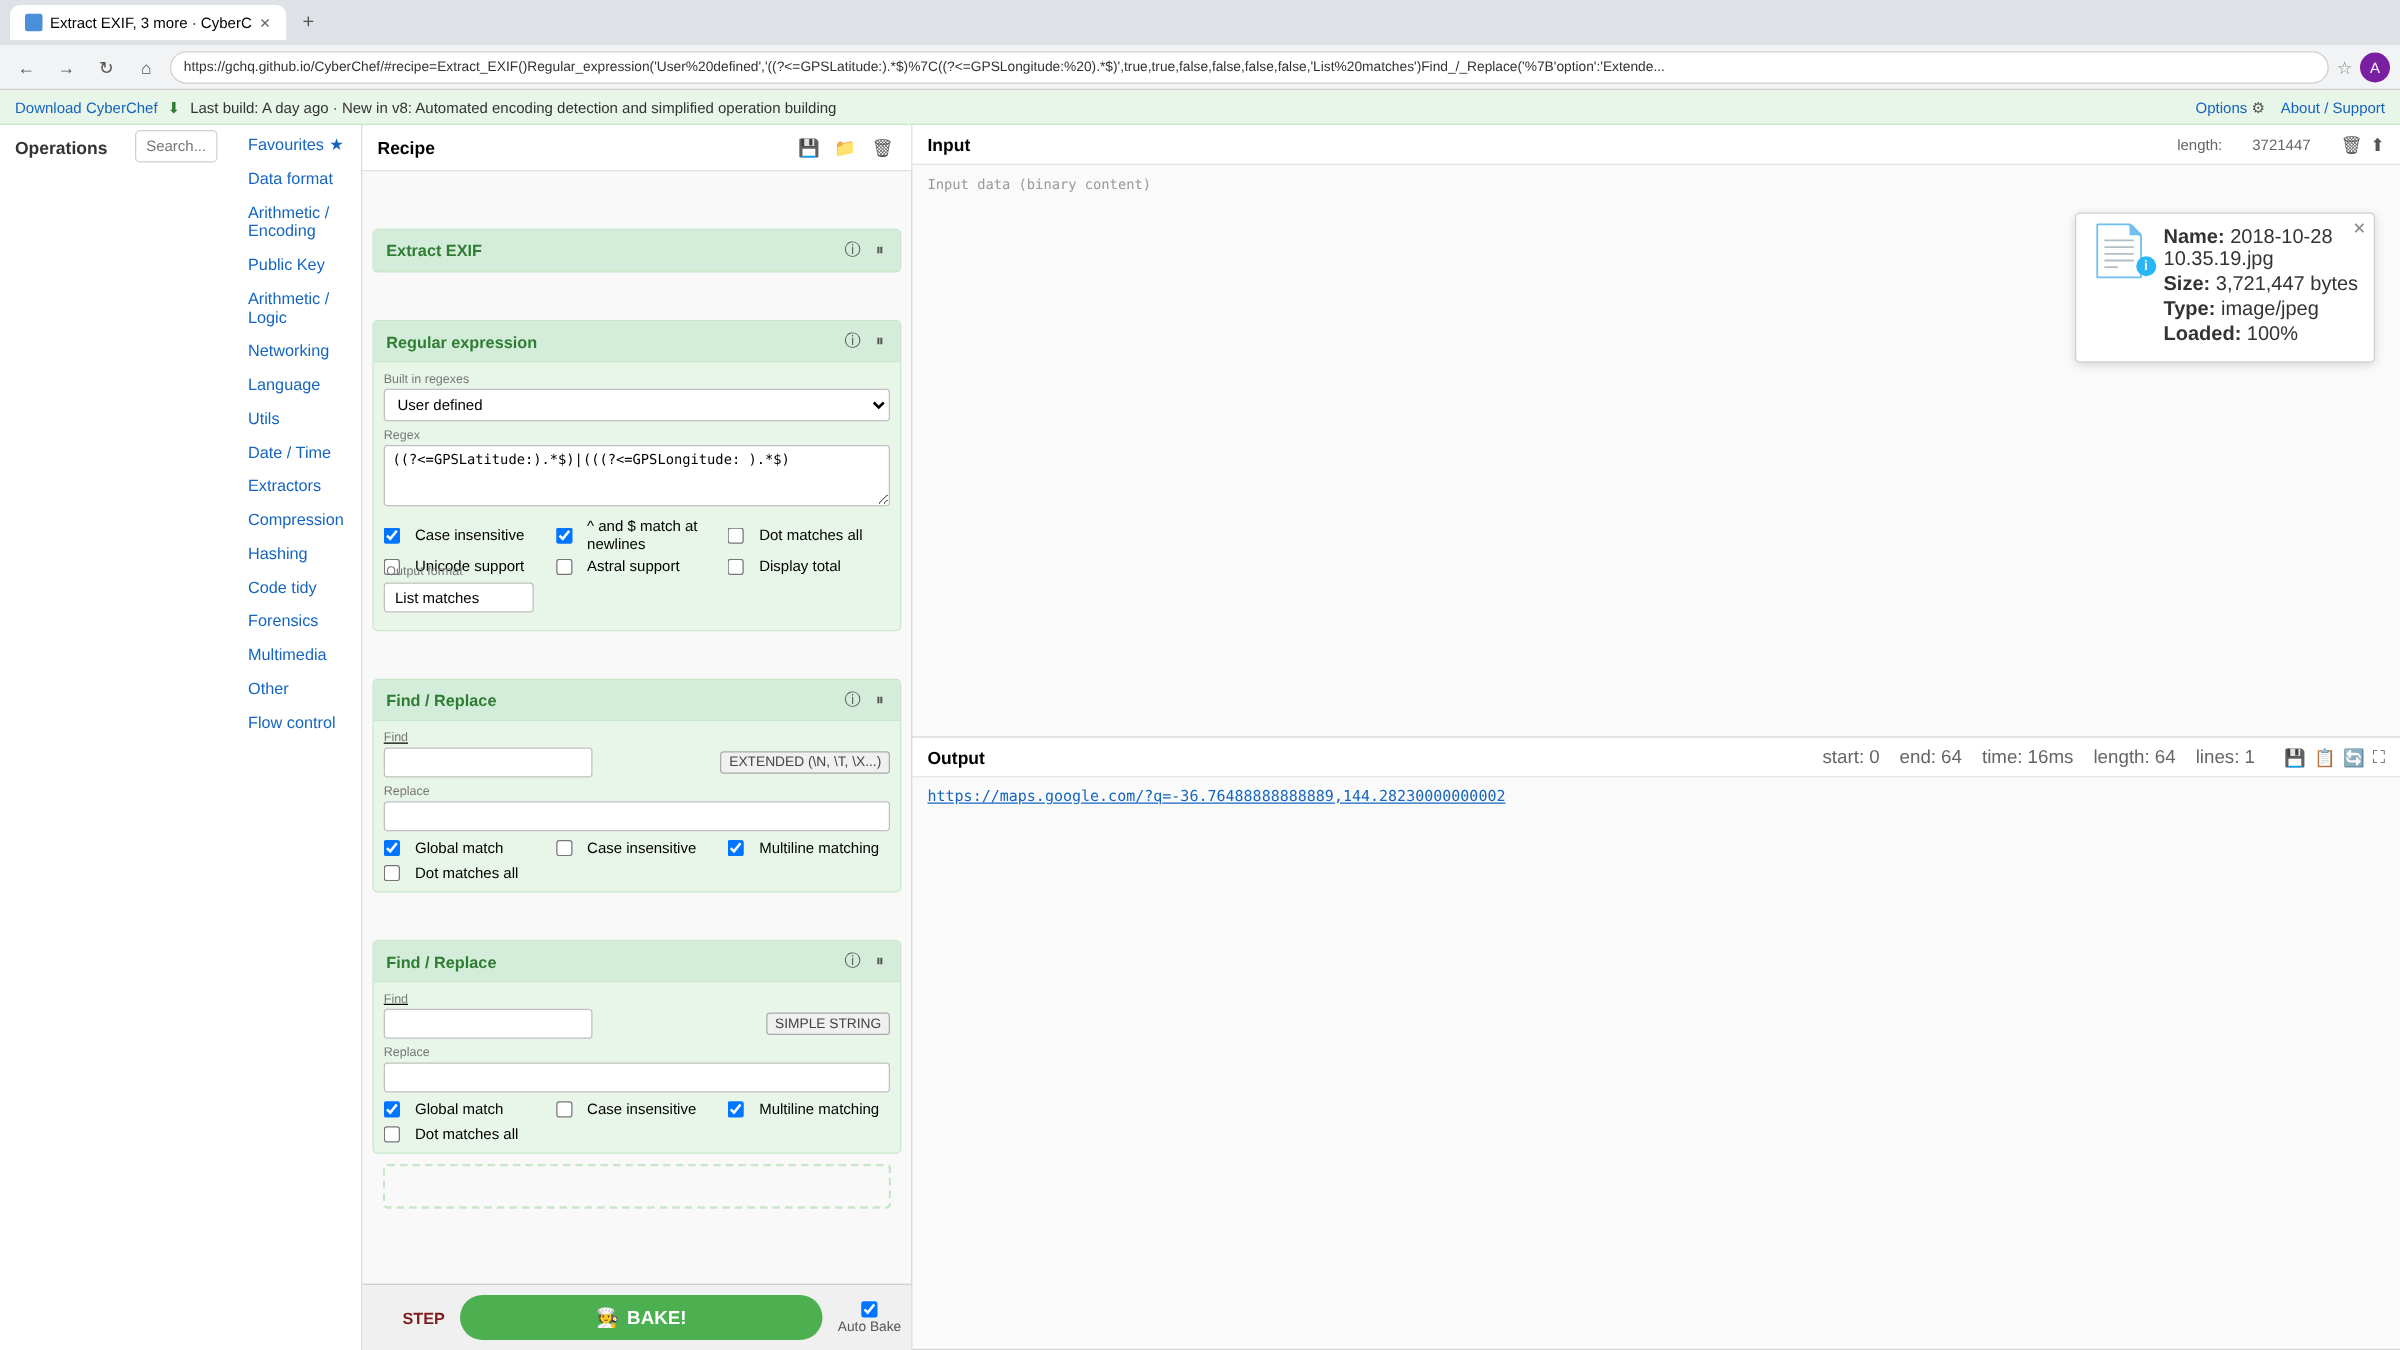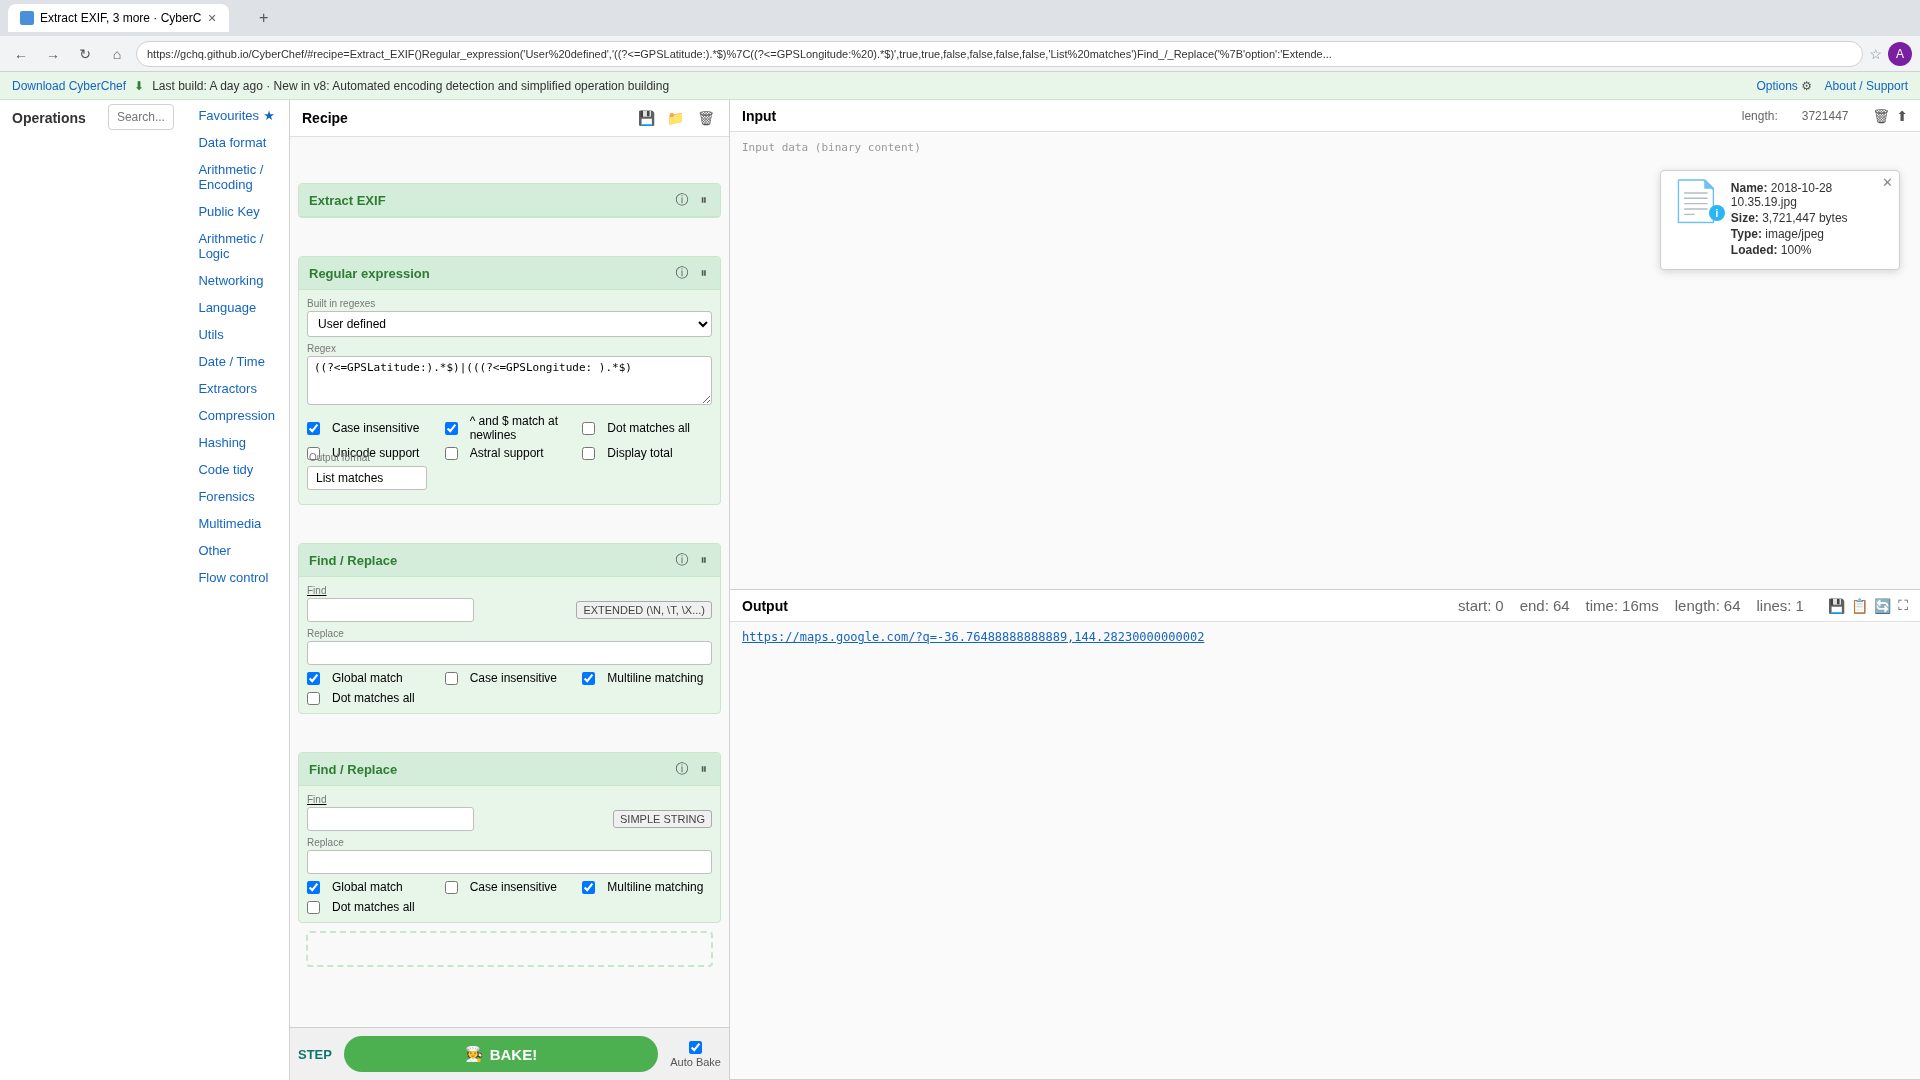--- a/index.html
+++ b/index.html
@@ -1,19 +1,19 @@
 <!DOCTYPE html>
 <html><head>
   <meta charset="utf-8">
   <style>
     * { box-sizing: border-box; margin: 0; padding: 0; }
     body { font-family: Arial, sans-serif; font-size: 13px; background: #f0f0f0; overflow: hidden; }
 
     
-    .browser-chrome { background: #dee1e6; height: 36px; display: flex; align-items: center; padding: 0 8px; gap: 23px; }
+    .browser-chrome { background: #dee1e6; height: 36px; display: flex; align-items: center; padding: 0 8px; gap: 6px; }
     .tab { background: white; border-radius: 8px 8px 0 0; padding: 0 12px; height: 28px; display: flex; align-items: center; gap: 6px; font-size: 12px; }
     .tab-icon { width: 14px; height: 14px; background: #4a90d9; border-radius: 2px; }
     .tab-close { color: #666; cursor: pointer; font-size: 11px; }
     .new-tab { width: 24px; height: 24px; display: flex; align-items: center; justify-content: center; border-radius: 50%; font-size: 16px; color: #555; cursor: pointer; }
 
     
     .nav-bar { background: #f1f3f4; height: 36px; display: flex; align-items: center; padding: 0 8px; gap: 6px; border-bottom: 1px solid #d0d0d0; }
     .nav-btn { width: 26px; height: 26px; border-radius: 50%; border: none; background: none; cursor: pointer; color: #555; font-size: 14px; display: flex; align-items: center; justify-content: center; }
     .address-bar { flex: 1; height: 26px; border: 1px solid #d0d0d0; border-radius: 13px; padding: 0 10px; font-size: 11px; color: #333; background: white; }
     .nav-actions { display: flex; gap: 4px; align-items: center; }
@@ -61,21 +61,21 @@
 
     .checkbox-grid { display: grid; grid-template-columns: 1fr 1fr 1fr; gap: 4px 8px; margin-bottom: 6px; }
     .checkbox-row { display: flex; align-items: center; gap: 12px; font-size: 12px; }
     .checkbox-row input[type="checkbox"] { width: 13px; height: 13px; cursor: pointer; }
 
     .output-format-row { display: flex; align-items: center; gap: 8px; margin-bottom: 6px; }
     .output-format-badge { background: white; border: 1px solid #c0c0c0; border-radius: 3px; padding: 4px 8px; font-size: 12px; min-width: 120px; }
 
     
     .recipe-bottom { padding: 8px; background: #f0f0f0; border-top: 1px solid #d0d0d0; display: flex; align-items: center; gap: 12px; }
-    .step-label { font-size: 13px; color: #0f766e; font-weight: bold; }
+    .step-label { font-size: 13px; color: #7f1d1d; font-weight: bold; margin-left: 24px; }
     .bake-btn { flex: 1; background: #4caf50; color: white; border: none; border-radius: 20px; height: 36px; font-size: 15px; font-weight: bold; cursor: pointer; display: flex; align-items: center; justify-content: center; gap: 6px; }
     .autobake-col { display: flex; flex-direction: column; align-items: center; gap: 2px; font-size: 11px; color: #555; }
 
     
     .io-area { flex: 1; display: flex; flex-direction: column; }
     .io-section { flex: 1; display: flex; flex-direction: column; border-bottom: 1px solid #d0d0d0; }
     .io-header { padding: 6px 12px; background: white; border-bottom: 1px solid #e0e0e0; display: flex; align-items: center; justify-content: space-between; font-size: 14px; font-weight: bold; min-height: 32px; }
     .io-header-right { display: flex; align-items: center; gap: 24px; font-size: 12px; color: #666; font-weight: normal; }
     .io-toolbar { display: flex; gap: 6px; align-items: center; }
     .io-btn { border: none; background: none; cursor: pointer; color: #555; font-size: 14px; }
@@ -85,21 +85,21 @@
     .output-link { color: #1565c0; text-decoration: underline; font-family: monospace; font-size: 12px; }
 
     
     .output-stats { font-size: 15px; color: #666; display: flex; gap: 16px; }
     .output-stats span { display: flex; gap: 4px; }
 
     
     .file-tooltip { position: absolute; right: 510px; top: 240px; background: white; border: 1px solid #d0d0d0; border-radius: 4px; box-shadow: 0 2px 8px rgba(0,0,0,0.15); padding: 10px; display: flex; gap: 10px; align-items: flex-start; width: 240px; z-index: 100; }
     .file-icon-wrap { position: relative; }
     .file-info-icon { position: absolute; bottom: 0; right: -4px; width: 16px; height: 16px; background: #29b6f6; border-radius: 50%; color: white; font-size: 11px; font-weight: bold; display: flex; align-items: center; justify-content: center; }
-    .file-info { font-size: 12px; color: #333; }
+    .file-info { font-size: 16px; color: #333; }
     .file-info div { margin-bottom: 2px; }
 
     
     .find-row { display: flex; align-items: center; gap: 6px; margin-bottom: 4px; text-decoration: underline; }
     .find-input { flex: 1; border: 1px solid #c0c0c0; border-radius: 3px; padding: 4px 6px; font-size: 12px; background: white; font-family: monospace; }
     .find-type-badge { border: 1px solid #aaa; border-radius: 3px; padding: 2px 6px; font-size: 11px; background: #f0f0f0; color: #444; cursor: pointer; white-space: nowrap; }
 
     
     .recipe-scroll { overflow-y: auto; flex: 1; }
 

